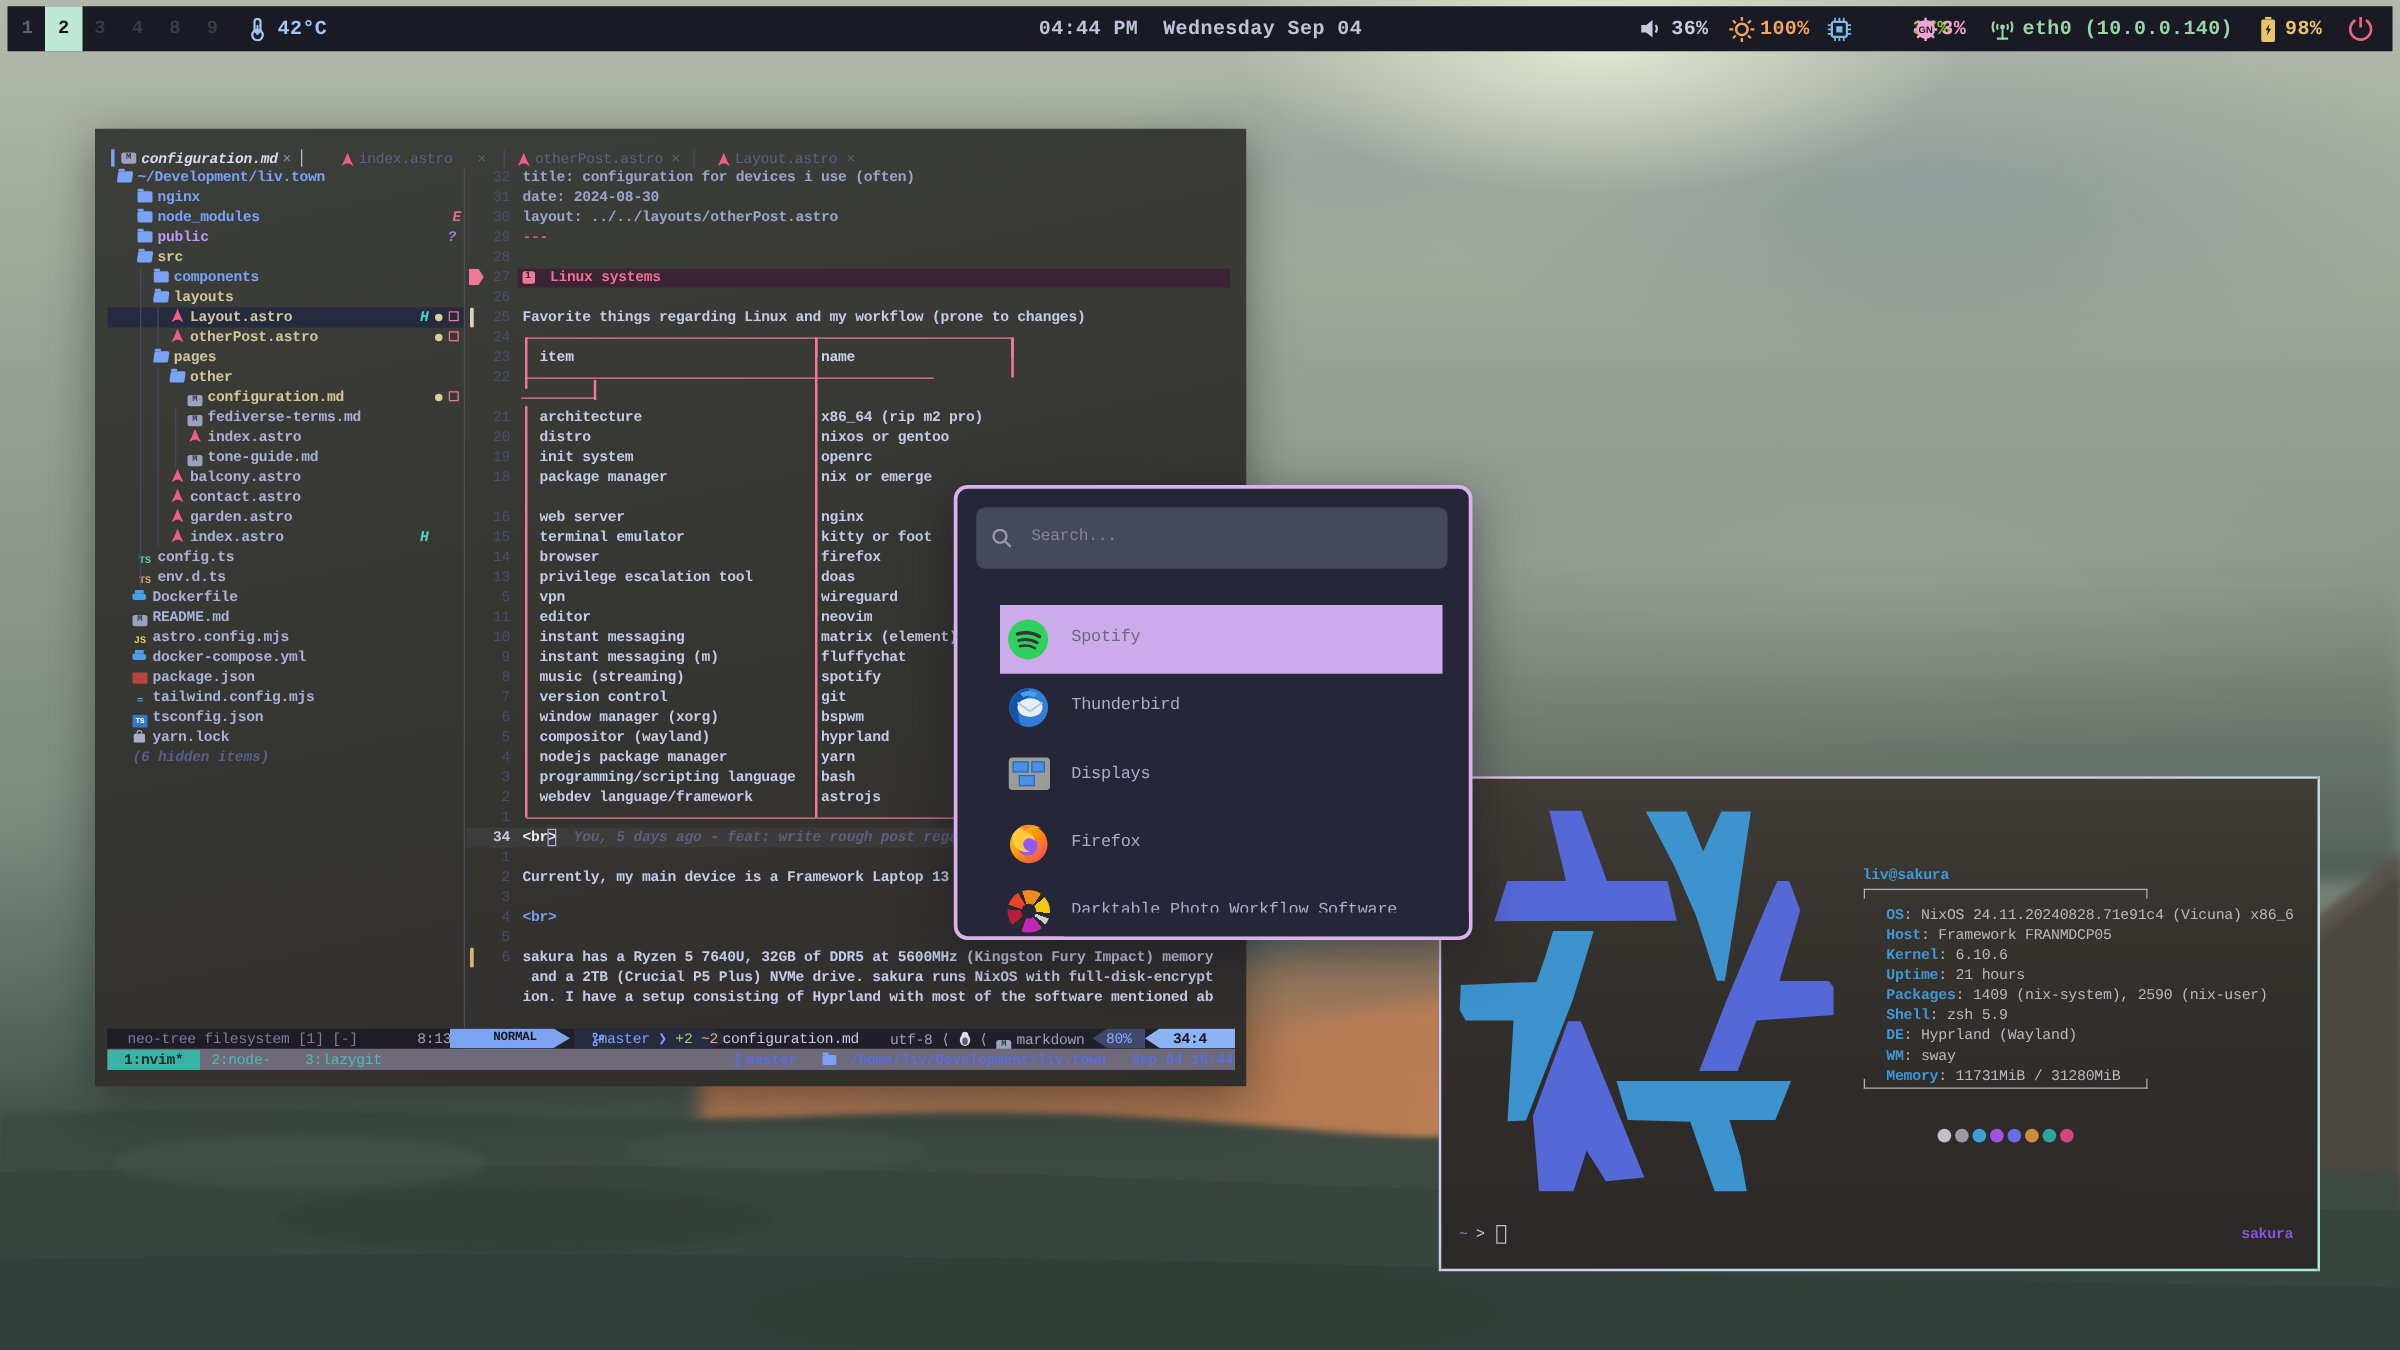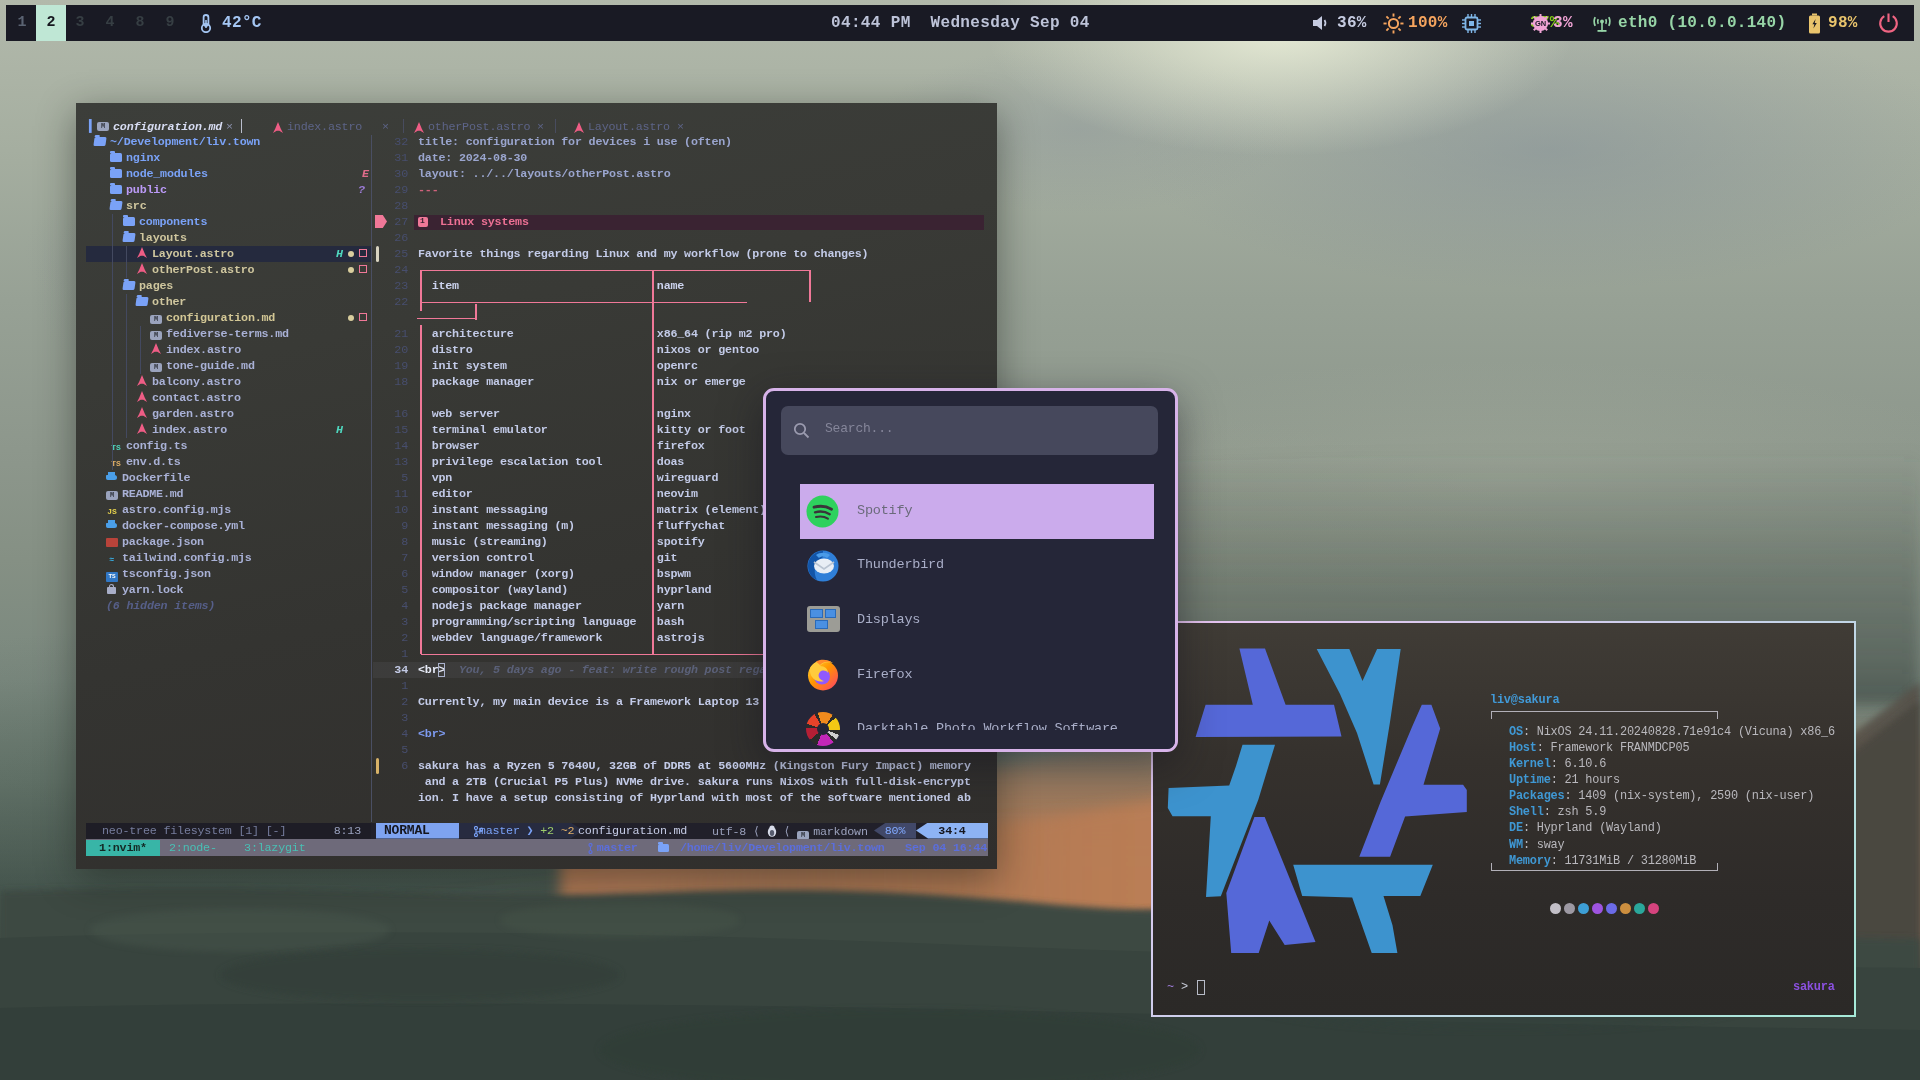--- a/index.html
+++ b/index.html
@@ -297,21 +297,21 @@
       <div class="tik" style="left:576px;top:166.5px;width:1.6px;height:16px"></div>
       <div class="tik" style="left:733px;top:166.5px;width:1.6px;height:16px"></div>
       <div class="tik" style="left:576px;top:166.5px;width:1.6px;height:384.0px"></div>
       <div class="tik" style="left:733px;top:166.5px;width:1.6px;height:32.5px"></div>
       <div class="tik" style="left:345px;top:198.5px;width:326px;height:1.6px"></div>
       <div class="tik" style="left:341px;top:214.5px;width:60px;height:1.6px"></div>
       <div class="tik" style="left:399px;top:201px;width:1.6px;height:16px"></div>
       <div class="tik" style="left:345px;top:550.5px;width:388px;height:1.6px"></div>
 <div class="abs" style="left:10px;top:719.5px;width:902px;height:16px;background:#21202a"></div>
 <div class="seg" style="left:10px;top:719.5px;width:285px;background:#1e1d26;color:#767d9d;font-size:11.7px"><span style="padding-left:16px">neo-tree filesystem [1] [-]</span><span style="position:absolute;right:10px;color:#9aa2bf">8:13</span></div>
-<div class="seg" style="left:300px;top:719.5px;width:96px;background:#7ea3f0;color:#15161e;font-weight:700;font-size:13px;clip-path:polygon(0 0,86% 0,100% 50%,86% 100%,0 100%);text-align:left"><span style="padding-left:8px">NORMAL</span></div>
+<div class="seg" style="left:284px;top:719.5px;width:96px;background:#7ea3f0;color:#15161e;font-weight:700;font-size:10px;clip-path:polygon(0 0,86% 0,100% 50%,86% 100%,0 100%);text-align:center"><span style="padding-left:8px">NORMAL</span></div>
 <div class="seg" style="left:383px;top:719.5px;width:124px;background:#272b40;font-size:11.7px;clip-path:polygon(0 0,90% 0,100% 50%,90% 100%,0 100%)"></div>
 <div class="seg" style="left:396px;top:719.5px;font-size:11.7px"><svg style="position:absolute;left:2px;top:3px" width="9" height="11" viewBox="0 0 9 11">
           <circle cx="2" cy="2" r="1.5" fill="none" stroke="#7aa2f7" stroke-width="1.2"></circle>
           <circle cx="2" cy="9" r="1.5" fill="none" stroke="#7aa2f7" stroke-width="1.2"></circle>
           <circle cx="7.5" cy="3.5" r="1.4" fill="none" stroke="#7aa2f7" stroke-width="1.2"></circle>
           <path d="M2,3.5 L2,7.5 M2,6.5 C2,5 7.5,6.5 7.5,5" stroke="#7aa2f7" stroke-width="1.1" fill="none"></path>
         </svg><span style="color:#7aa2f7"> master</span> <span style="color:#7aa2f7">❯</span> <span style="color:#9ece6a">+2</span> <span style="color:#e0af68">~2</span></div>
 <div class="seg" style="left:502px;top:719.5px;color:#c6cce6;font-size:11.7px">configuration.md</div>
 <div class="seg" style="left:636px;top:719.5px;color:#9aa0bb;font-size:11.7px">utf-8 ⟨ <svg style="position:relative;top:2px" width="10" height="12" viewBox="0 0 10 12">
           <ellipse cx="5" cy="7" rx="4.2" ry="4.8" fill="#d8dcea"></ellipse>

